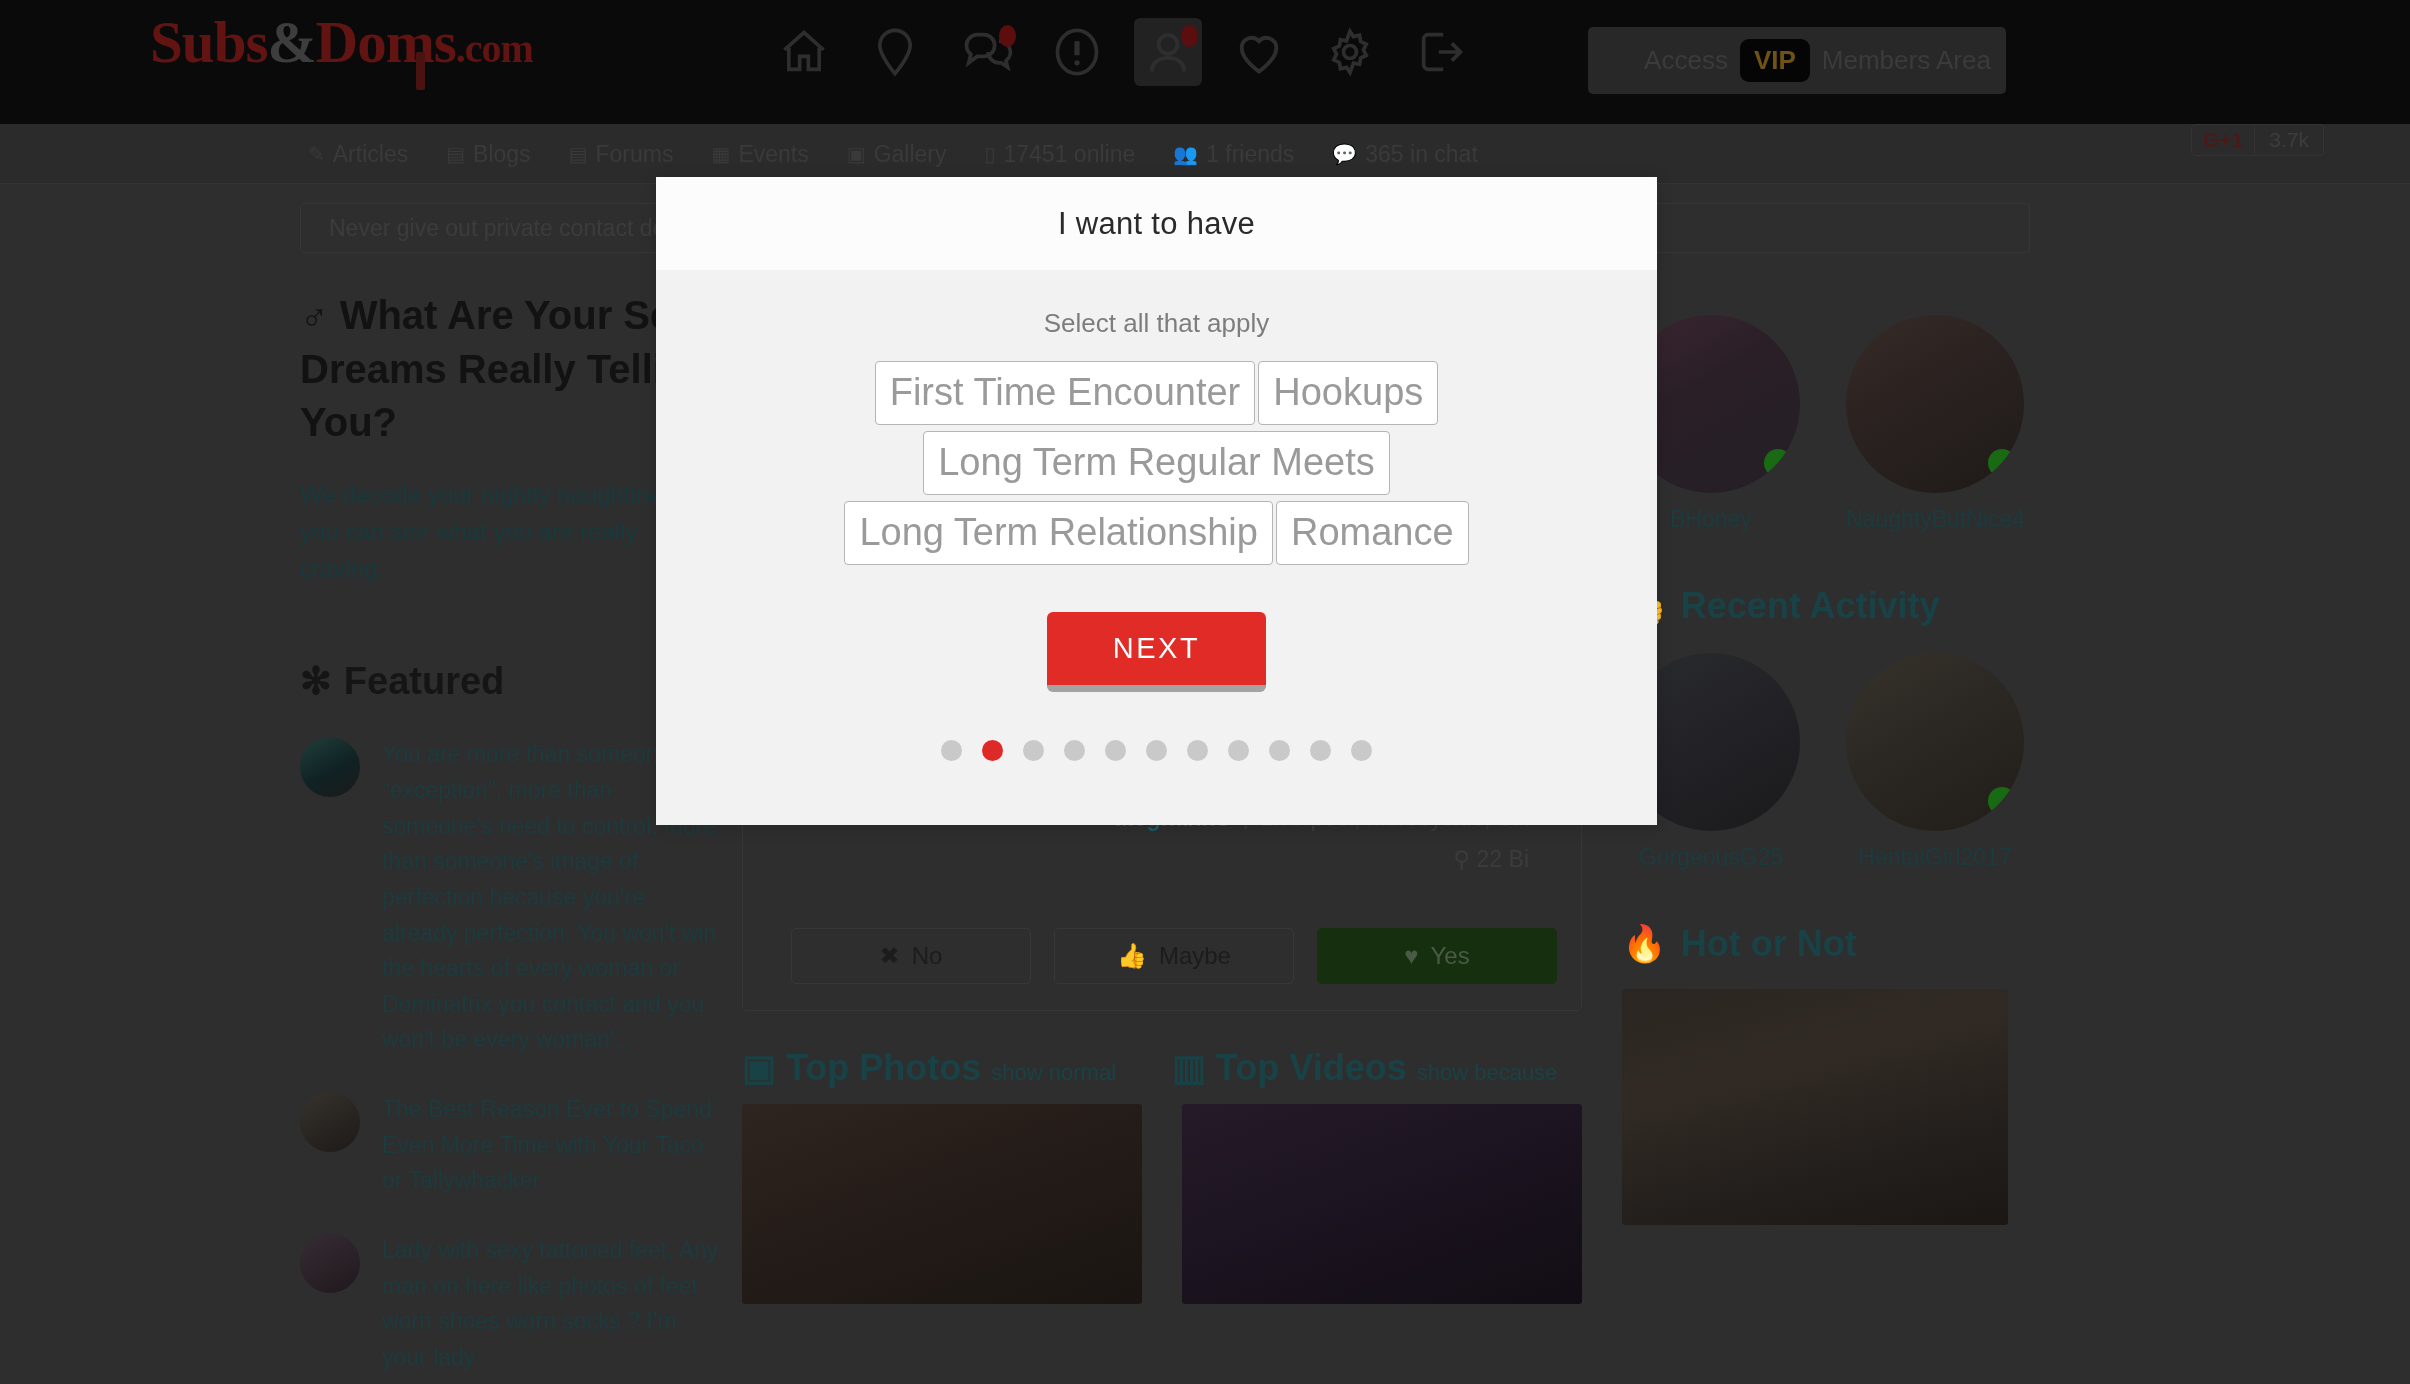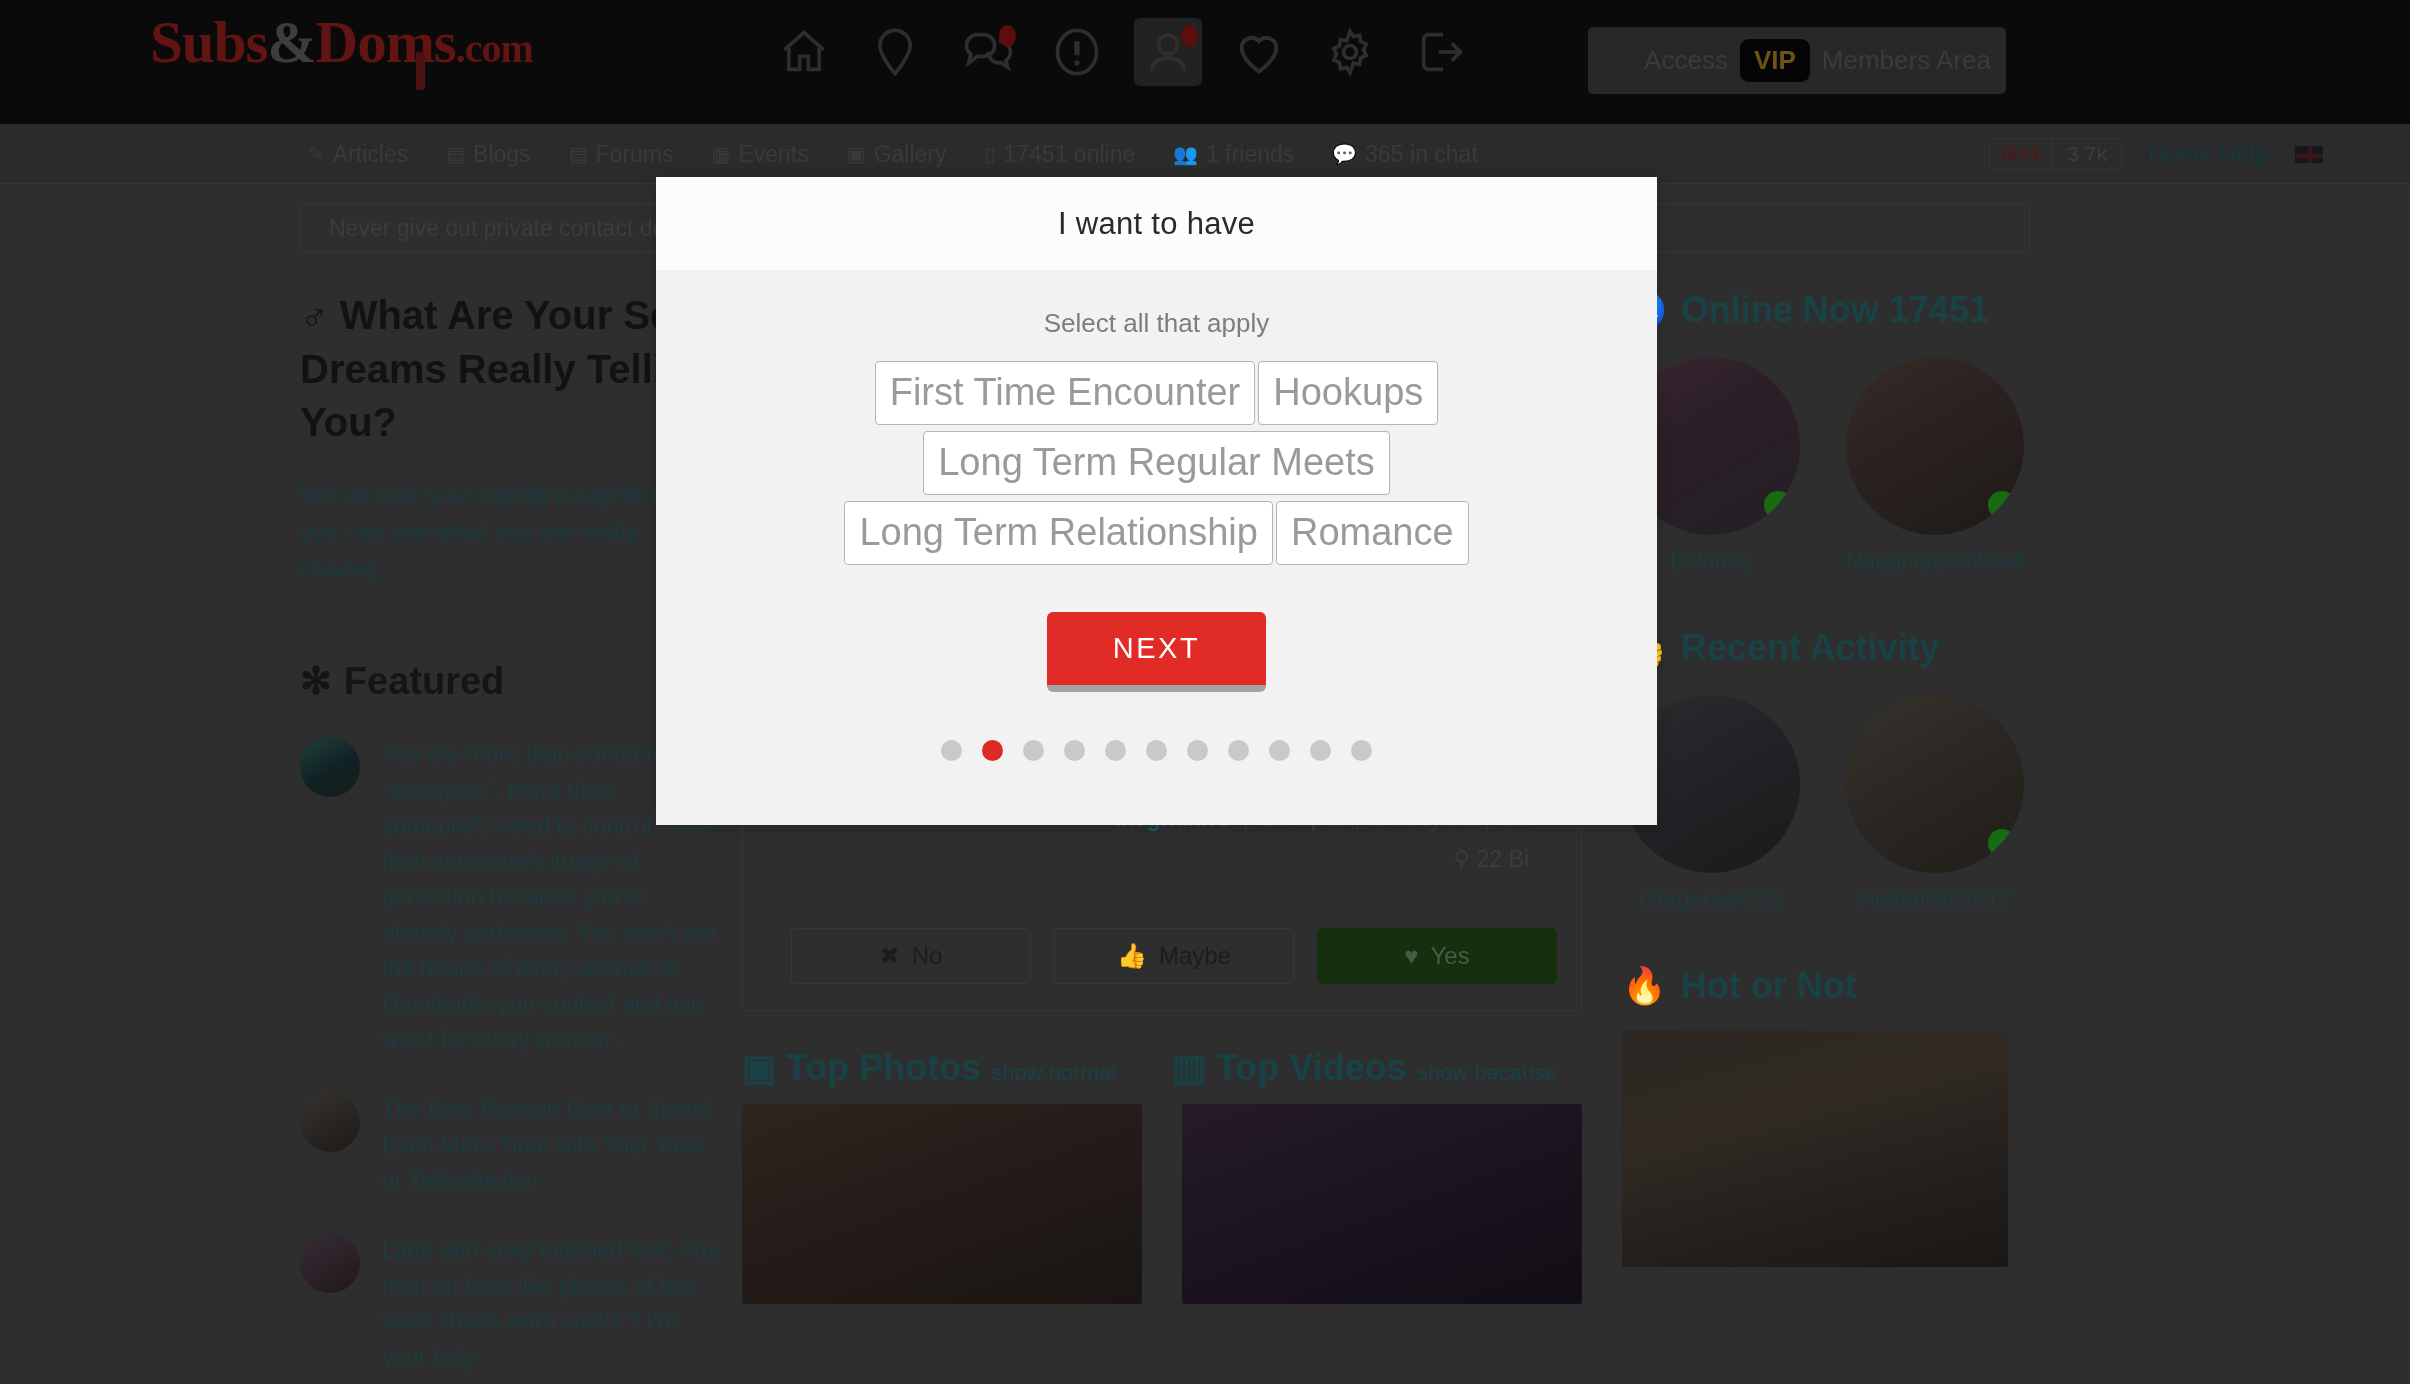--- a/index.html
+++ b/index.html
@@ -54,21 +54,21 @@
     background:#050505; color:#6e5315; font-weight:bold;
     padding:6px 14px; border-radius:9px; font-size:26px;
   }
 
   
   .subnav {
     position:absolute; left:0; top:124px; width:2410px; height:60px;
     background:#2b2b2b; border-bottom:1px solid #343434;
   }
   .subnav-left { position:absolute; left:308px; top:0; height:60px; display:flex; align-items:center; gap:38px; }
-  .subnav-right { position:absolute; right:86px; top:0; height:60px; display:flex; align-items:center; gap:26px; }
+  .subnav-right { position:absolute; right:86px; top:0; height:60px; display:flex; align-items:center; gap:26px;flex-direction:column; }
   .subnav-item {
     display:flex; align-items:center; gap:8px;
     color:#3a3a3a; font-size:23px; white-space:nowrap;
   }
   .subnav-item .ic { font-size:20px; color:#3a3a3a; }
   .gplus {
     display:flex; align-items:center;
   }
   .gplus .gp {
     border:1px solid #333; border-radius:4px 0 0 4px; padding:3px 11px;
@@ -407,24 +407,20 @@
               <span>▥</span>
               <span>Top Videos</span>
               <span class="small">show because</span>
             </div>
           </div>
           <div class="mthumb p"></div>
           <div class="mthumb v"></div>
         </div>
 
         <div class="colright">
-          <div class="rhead">
-            <span>🌎</span>
-            <span>Online Now 17451</span>
-          </div>
           <div class="rgrid">
             <div class="rcell">
               <div class="ravatar v1">
                   <span class="online-dot"></span>
                 </div>
               <div class="rname">BHoney</div>
             </div>
             <div class="rcell">
               <div class="ravatar v2">
                   <span class="online-dot"></span>

